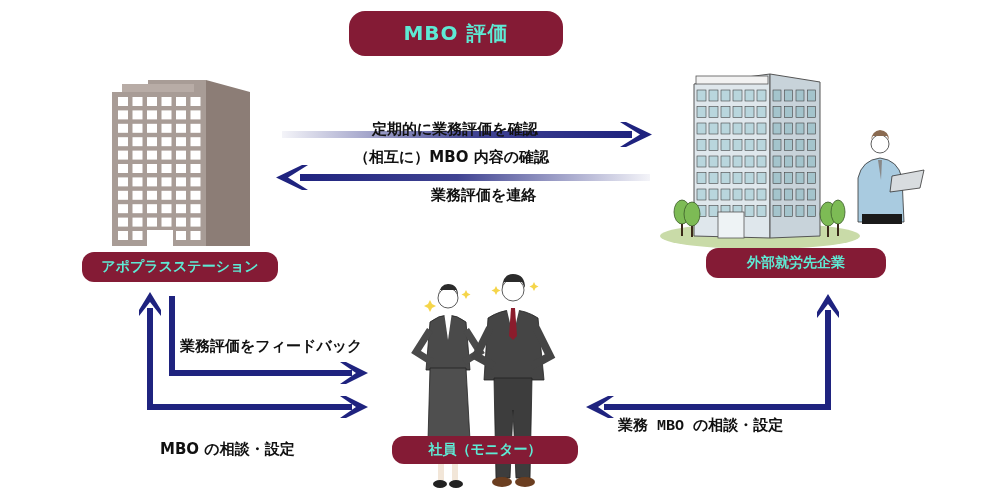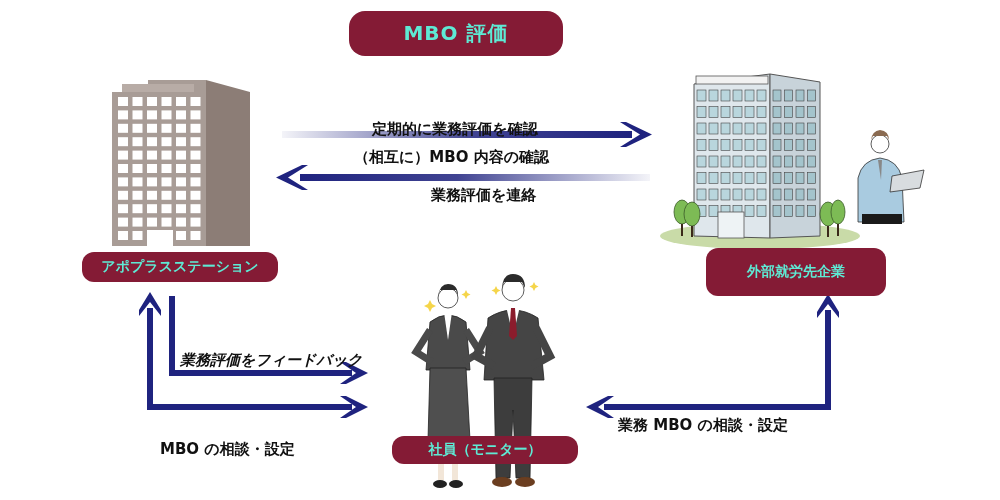--- a/index.html
+++ b/index.html
@@ -2,21 +2,21 @@
 <html><head>
 <meta charset="utf-8">
 <style>
   html, body { margin:0; padding:0; background:#ffffff; }
   body { width:1000px; height:500px; position:relative; overflow:hidden;
          font-family:"DejaVu Sans","Liberation Sans",sans-serif; }
   .pill { position:absolute; background:#841b35; color:#5eead4; font-weight:bold;
           display:flex; align-items:center; justify-content:center; }
   .title-pill { left:349px; top:11px; width:214px; height:45px; border-radius:16px; font-size:20px; letter-spacing:1px; }
   .apo-pill { left:82px; top:252px; width:196px; height:30px; border-radius:12px; font-size:14px; }
-  .ext-pill { left:706px; top:248px; width:180px; height:48px; border-radius:12px; font-size:14px; }
+  .ext-pill { left:706px; top:248px; width:180px; height:30px; border-radius:12px; font-size:14px; }
   .emp-pill { left:392px; top:436px; width:186px; height:28px; border-radius:12px; font-size:14px;text-align:center; }
   .lbl { position:absolute; font-weight:bold; color:#111; font-size:15px; white-space:nowrap; }
   svg.full { position:absolute; left:0; top:0; }
 </style>
 </head>
 <body>
 
 <svg class="full" width="1000" height="500" viewBox="0 0 1000 500">
   <defs>
     <linearGradient id="gradR" x1="0" x2="1" y1="0" y2="0">
@@ -275,15 +275,15 @@
 </svg>
 
 <div class="pill title-pill">MBO 評価</div>
 <div class="pill apo-pill">アポプラスステーション</div>
 <div class="pill ext-pill">外部就労先企業</div>
 <div class="pill emp-pill">社員（モニター）</div>
 
 <div class="lbl" style="left:372px;top:120px;">定期的に業務評価を確認</div>
 <div class="lbl" style="left:354px;top:148px;text-align:center;">（相互に）MBO 内容の確認</div>
 <div class="lbl" style="left:398px;top:186px;margin-left:33px;">業務評価を連絡</div>
-<div class="lbl" style="left:180px;top:351px;font-style:italic;">業務評価をフィードバック</div>
+<div class="lbl" style="left:180px;top:337px;">業務評価をフィードバック</div>
 <div class="lbl" style="left:160px;top:416px;margin-top:24px;">MBO の相談・設定</div>
-<div class="lbl" style="left:618px;top:416px;">業務 MBO の相談・設定</div>
+<div class="lbl" style="left:618px;top:416px;font-family:Liberation Mono, monospace;">業務 MBO の相談・設定</div>
 
 </body></html>

